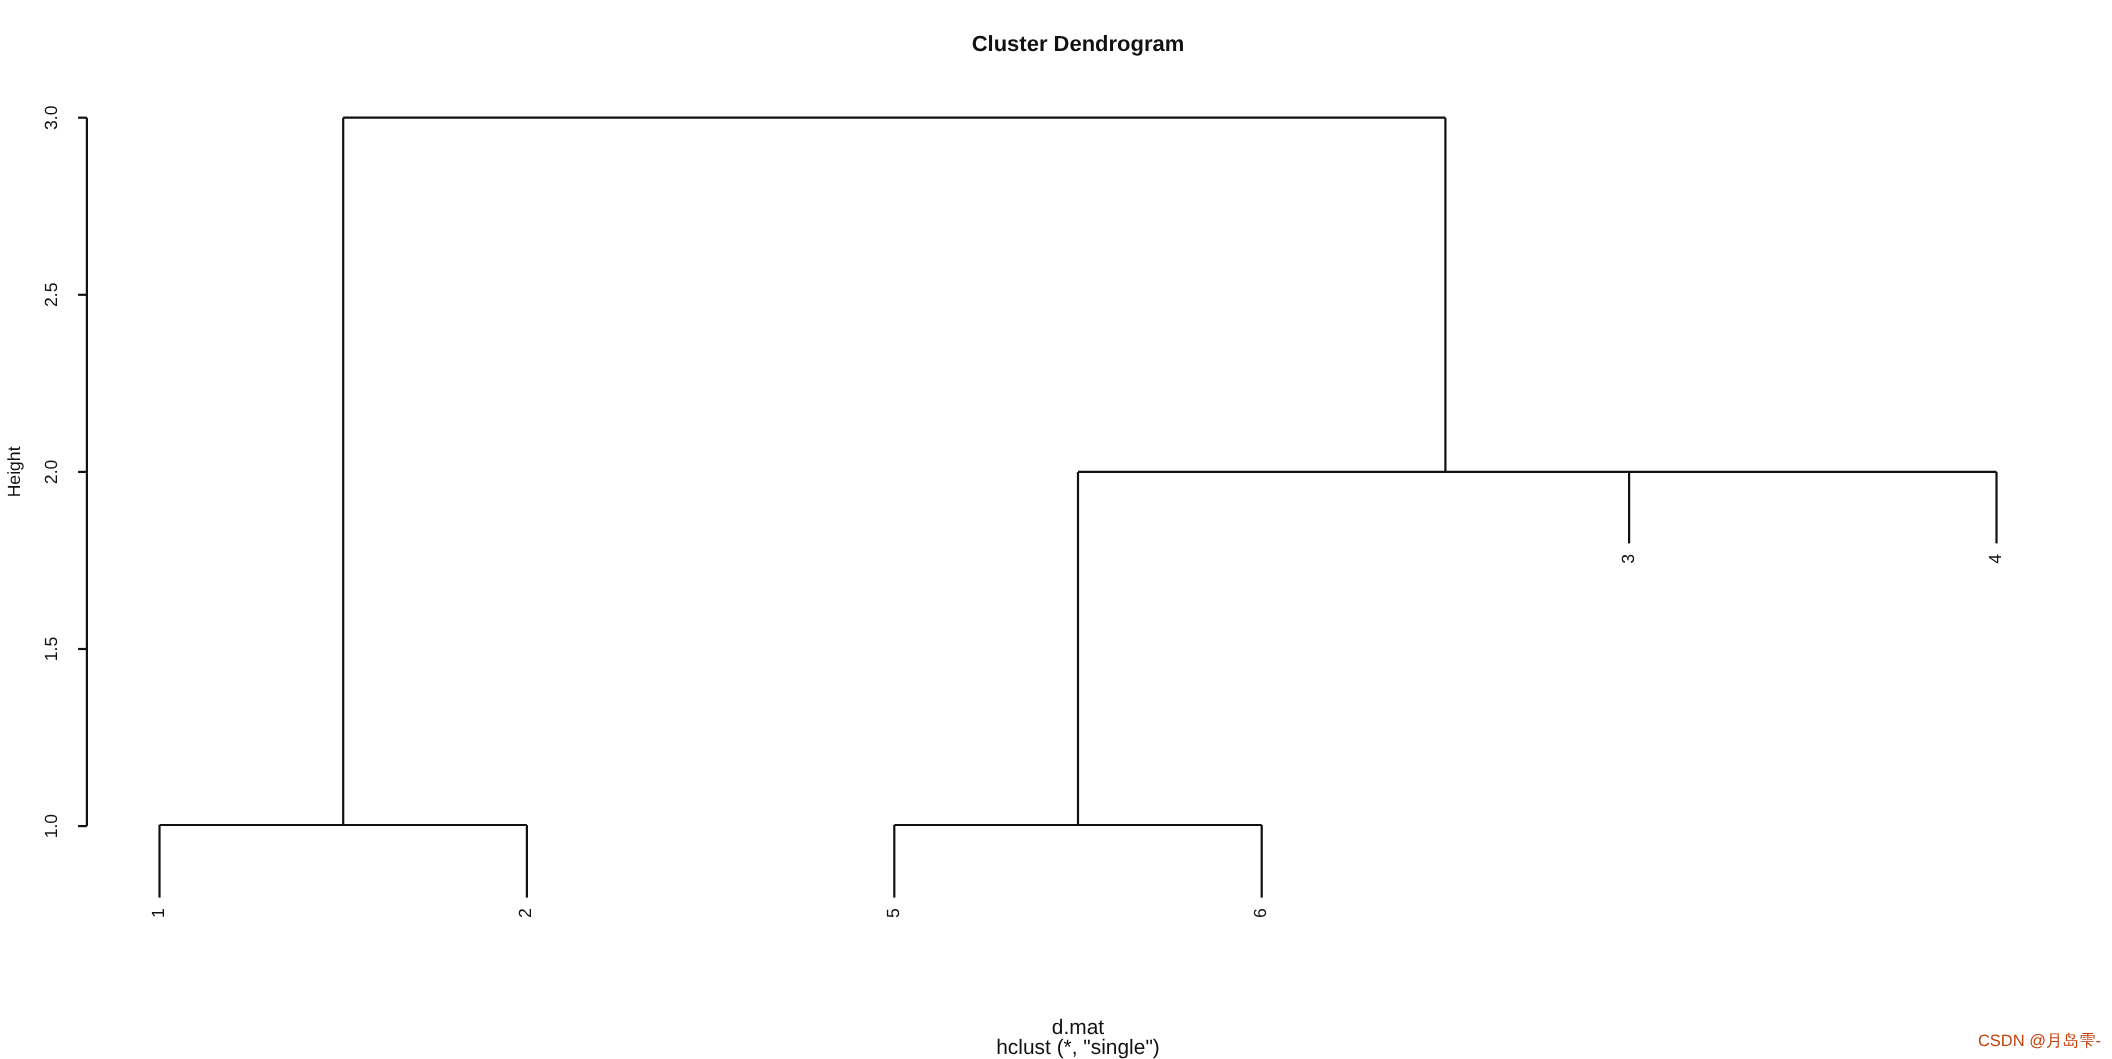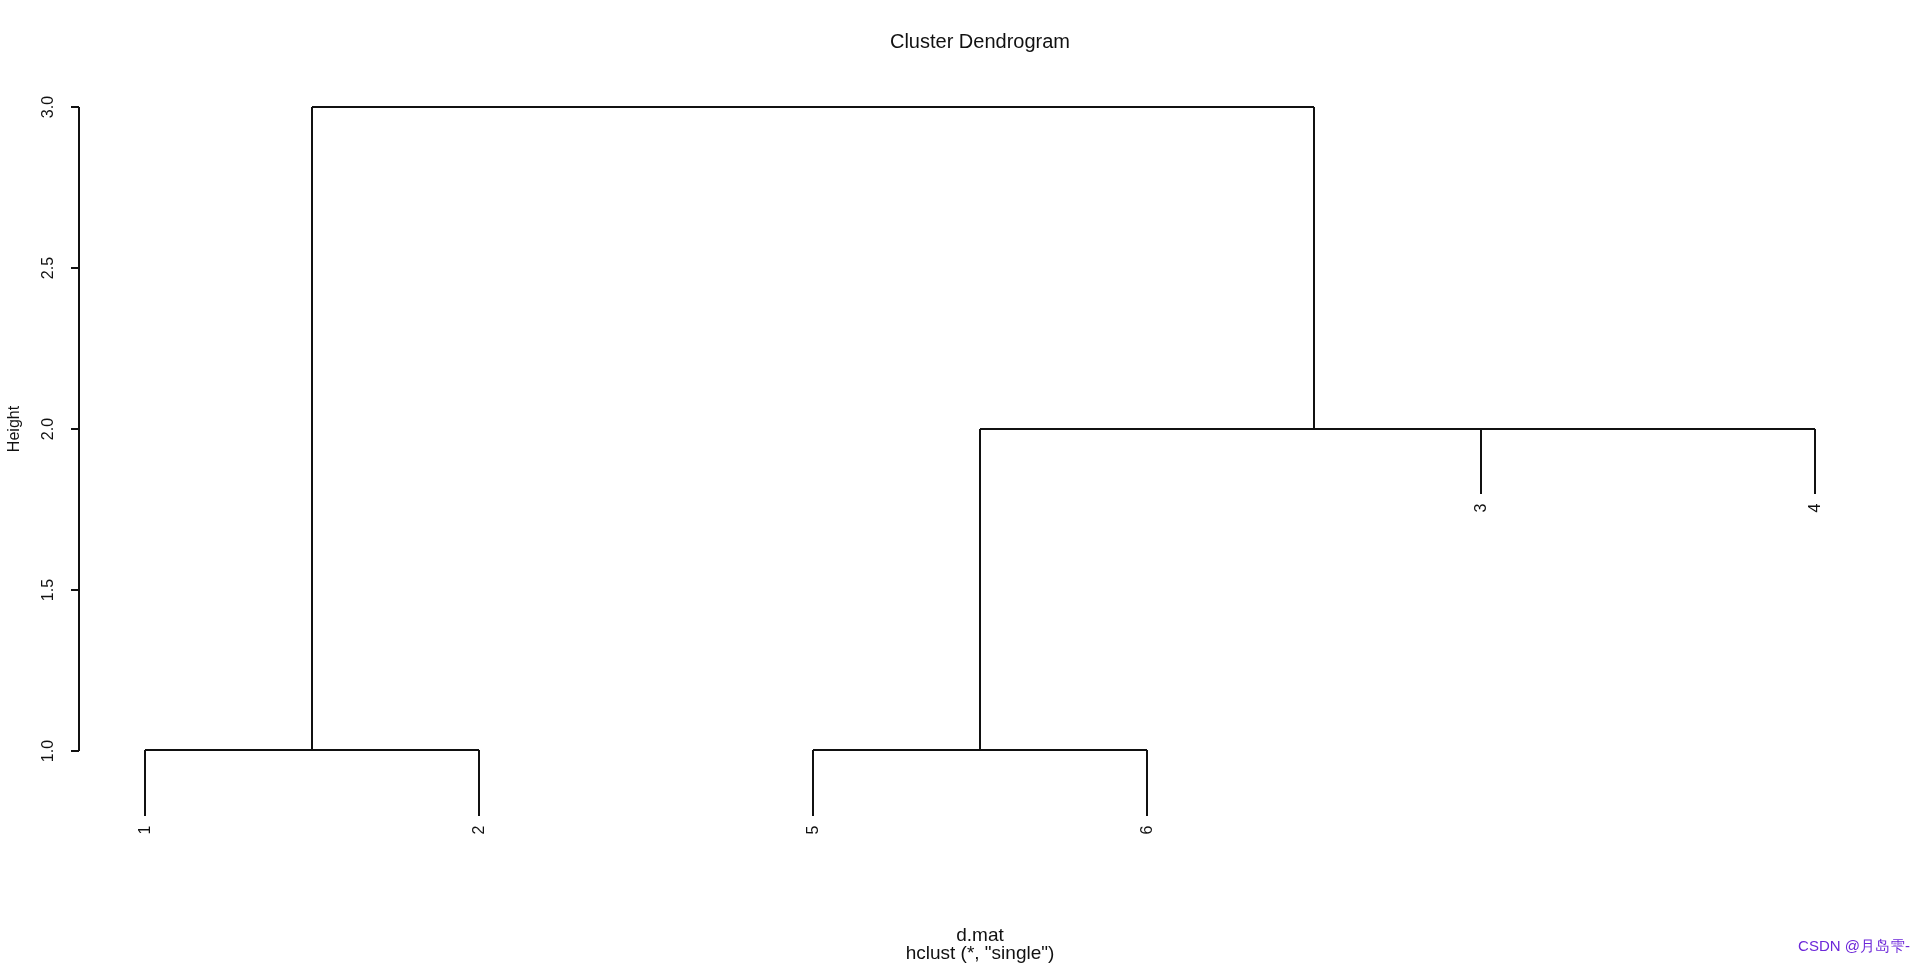--- a/index.html
+++ b/index.html
@@ -31,31 +31,31 @@
   }
   .rot-label {
     position: absolute;
     transform: translate(-50%, -50%) rotate(-90deg);
     white-space: nowrap;
     font-size: 16px;
     color: #111111;
   }
   .plot-title {
     font-size: 20px;
-    font-weight: normal;
+    font-weight: bold;
   }
   .xlab-line {
     font-size: 19px;
   }
   .watermark {
     position: absolute;
     transform: translate(0, -50%);
     right: 10px;
     font-size: 15px;
-    color: #6d28d9;
+    color: #c2410c;
     white-space: nowrap;
   }
 </style>
 </head>
 <body>
 
 <div id="screen">
 
   <svg id="plot-lines" xmlns="http://www.w3.org/2000/svg" viewBox="0 0 1920 963">
       <line x1="312" y1="107" x2="1314" y2="107" stroke="#111111" stroke-width="2"></line>

